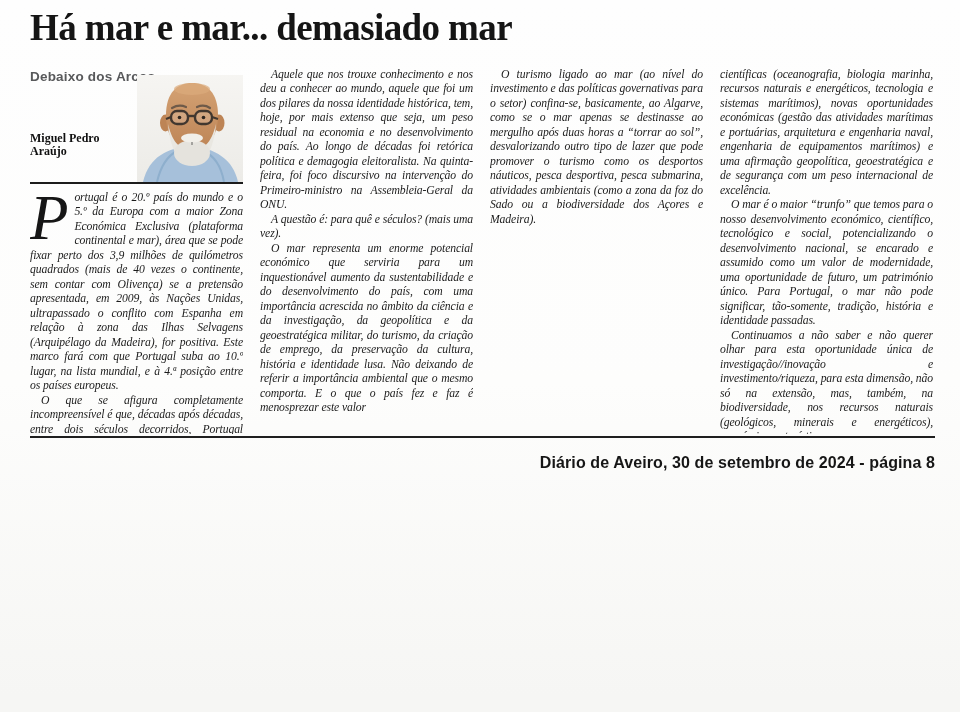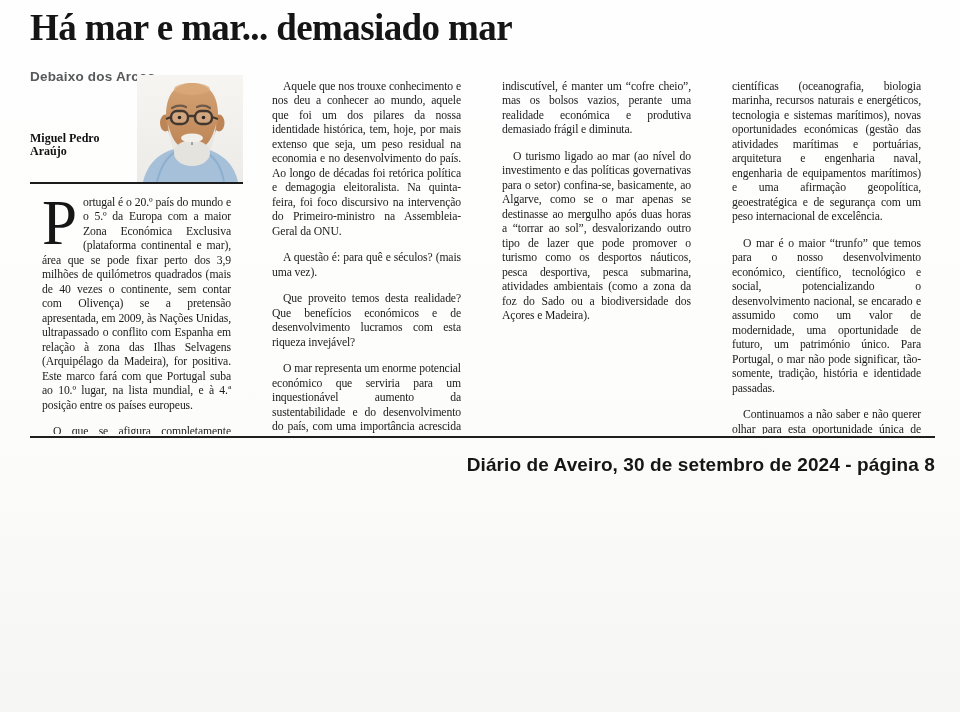--- a/index.html
+++ b/index.html
@@ -25,29 +25,29 @@
     position:absolute;left:0;top:64px;width:105px;
     font-family:Liberation Serif, serif;font-weight:700;font-size:12px;
     line-height:1.12;color:#101010;
   }
   .photo{position:absolute;right:0;top:7px;width:106px;height:107px;overflow:hidden;}
   .photo svg{display:block;}
   .col-body{
     text-align:justify;font-size:11.7px;line-height:14.5px;letter-spacing:-0.12px;
     color:var(--body-text,#1b1b1b);hyphens:auto;
   }
-  .col-body p{margin:12px;}
+  .col-body p{margin:0;font-style:italic;}
   .col-body p.indent{text-indent:11px;}
   .dropcap{
     float:left;font-size:63px;line-height:49px;padding:3px 6px 0 0;
     font-weight:400;color:#161616;
   }
   .bottom-rule{border-top:2px solid #1f1f1f;margin-top:2px;height:0;}
   .page-footer{
-    font-family:"Liberation Sans", sans-serif;font-weight:700;font-size:19px;
+    font-family:"Liberation Sans", sans-serif;font-weight:700;font-size:16px;
     text-align:right;margin-top:16px;color:#161616;letter-spacing:0.1px;
   }
 </style>
 </head>
 <body>
 
 <div class="page">
   <div class="inner">
 
     <h1 class="headline">Há mar e mar... demasiado mar</h1>
@@ -97,28 +97,26 @@
         <div class="col-body">
             <p><span class="dropcap">P</span>ortugal é o 20.º país do mundo e o 5.º da Europa com a maior Zona Económica Exclusiva (plataforma continental e mar), área que se pode fixar perto dos 3,9 milhões de quilómetros quadrados (mais de 40 vezes o continente, sem contar com Olivença) se a pretensão apresentada, em 2009, às Nações Unidas, ultrapassado o conflito com Espanha em relação à zona das Ilhas Selvagens (Arquipélago da Madeira), for positiva. Este marco fará com que Portugal suba ao 10.º lugar, na lista mundial, e à 4.ª posição entre os países europeus.</p>
             <p class="indent">O que se afigura completamente incompreensível é que, décadas após décadas, entre dois séculos decorridos, Portugal despreze 95 por cento do seu território: o mar.</p>
           </div>
       </div>
 
       <div class="col">
         <div class="col-body">
             <p class="indent">Aquele que nos trouxe conhecimento e nos deu a conhecer ao mundo, aquele que foi um dos pilares da nossa identidade histórica, tem, hoje, por mais extenso que seja, um peso residual na economia e no desenvolvimento do país. Ao longo de décadas foi retórica política e demagogia eleitoralista. Na quinta-feira, foi foco discursivo na intervenção do Primeiro-ministro na Assembleia-Geral da ONU.</p>
             <p class="indent">A questão é: para quê e séculos? (mais uma vez).</p>
-            <p class="indent">Que proveito temos desta realidade? Que benefícios económicos e de desenvolvimento lucramos com esta riqueza invejável?</p>
             <p class="indent">O mar representa um enorme potencial económico que serviria para um inquestionável aumento da sustentabilidade e do desenvolvimento do país, com uma importância acrescida no âmbito da ciência e da investigação, da geopolítica e da geoestratégica militar, do turismo, da criação de emprego, da preservação da cultura, história e identidade lusa. Não deixando de referir a importância ambiental que o mesmo comporta. E o que o país fez e faz é menosprezar este valor</p>
           </div>
       </div>
 
       <div class="col">
         <div class="col-body">
-            <p>indiscutível, é manter um “cofre cheio”, mas os bolsos vazios, perante uma realidade económica e produtiva demasiado frágil e diminuta.</p>
             <p class="indent">O turismo ligado ao mar (ao nível do investimento e das políticas governativas para o setor) confina-se, basicamente, ao Algarve, como se o mar apenas se destinasse ao mergulho após duas horas a “torrar ao sol”, desvalorizando outro tipo de lazer que pode promover o turismo como os desportos náuticos, pesca desportiva, pesca submarina, atividades ambientais (como a zona da foz do Sado ou a biodiversidade dos Açores e Madeira).</p>
           </div>
       </div>
 
       <div class="col">
         <div class="col-body">
             <p>científicas (oceanografia, biologia marinha, recursos naturais e energéticos, tecnologia e sistemas marítimos), novas oportunidades económicas (gestão das atividades marítimas e portuárias, arquitetura e engenharia naval, engenharia de equipamentos marítimos) e uma afirmação geopolítica, geoestratégica e de segurança com um peso internacional de excelência.</p>
             <p class="indent">O mar é o maior “trunfo” que temos para o nosso desenvolvimento económico, científico, tecnológico e social, potencializando o desenvolvimento nacional, se encarado e assumido como um valor de modernidade, uma oportunidade de futuro, um património único. Para Portugal, o mar não pode significar, tão-somente, tradição, história e identidade passadas.</p>
             <p class="indent">Continuamos a não saber e não querer olhar para esta oportunidade única de investigação//inovação e investimento/riqueza, para esta dimensão, não só na extensão, mas, também, na biodiversidade, nos recursos naturais (geológicos, minerais e energéticos), económicos e turísticos.</p>
           </div>

